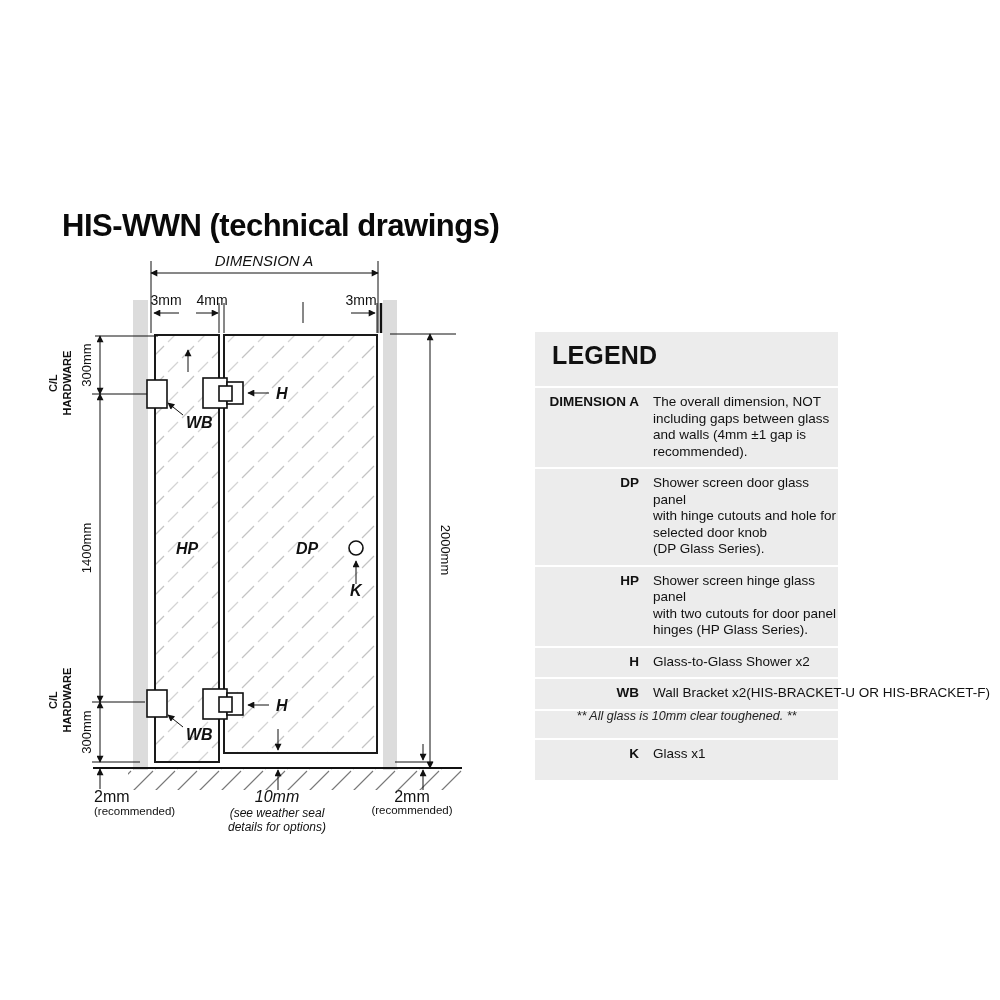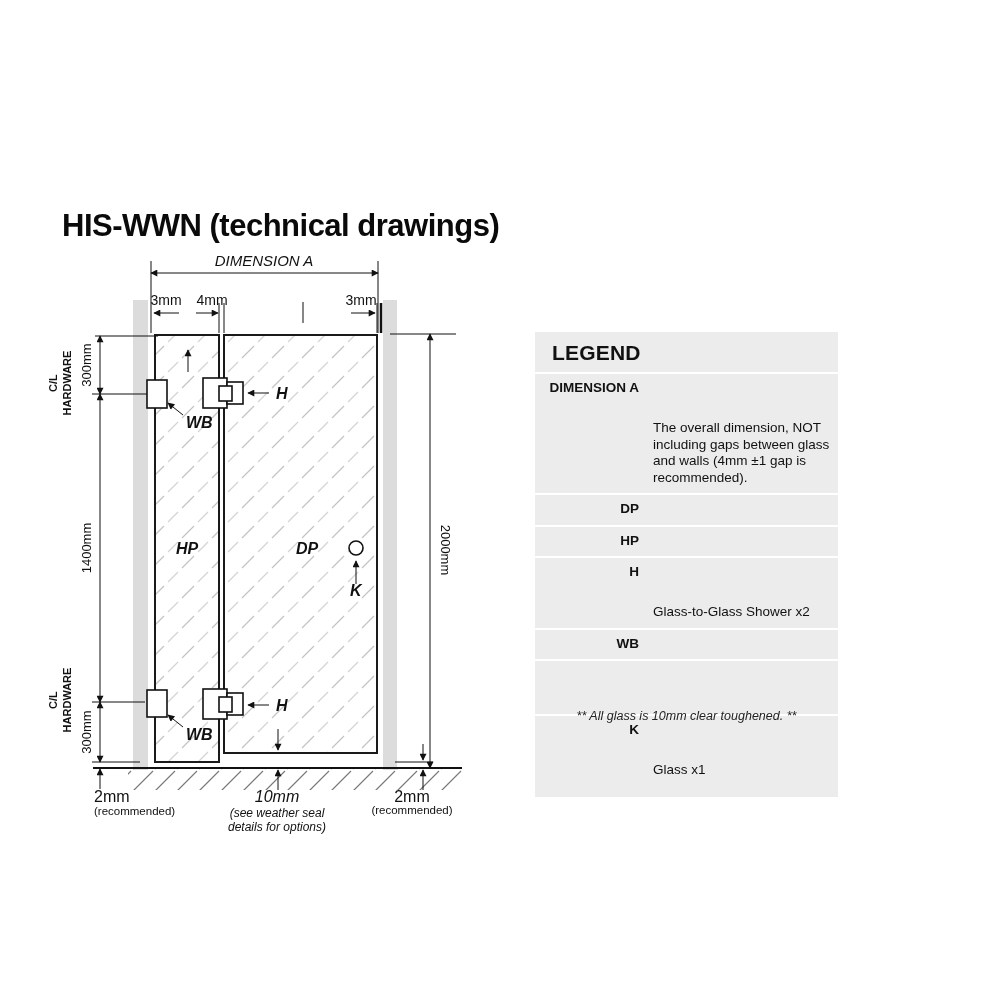--- a/index.html
+++ b/index.html
@@ -23,31 +23,31 @@
   .t-note{font-size:11.5px;}
   .t-note-i{font-size:12px;font-style:italic;}
   .t-mm{font-size:16px;}
   .t-dima{font-size:15px;font-style:italic;}
 
   .legend{
     position:absolute;left:535px;top:332px;width:303px;
     background:#ececec;
   }
   .lg-head{
-    padding:9px 0 7px 17px;font-size:21px;font-weight:bold;letter-spacing:0.2px;
+    padding:9px 0 16px 17px;font-size:25px;font-weight:bold;letter-spacing:0.2px;
   }
   .lg-row{
     display:flex;border-top:2px solid #ffffff;padding:6px 0 7px 0;
     font-size:13.5px;line-height:16.5px;
   }
   .lg-term{
     width:104px;flex:0 0 104px;text-align:right;font-weight:bold;
     padding-right:14px;white-space:nowrap;
   }
-  .lg-desc{flex:1 1 auto;white-space:pre-line;margin-top:40px;}
+  .lg-desc{flex:1 1 auto;white-space:pre-line;}
   .lg-row.nowrap .lg-desc{white-space:nowrap;overflow:visible;}
   .lg-row.empty{min-height:14px;}
   .lg-row.last{padding-bottom:18px;}
   .lg-footnote{
     position:absolute;left:535px;top:709px;width:303px;text-align:center;
     font-size:12.5px;font-style:italic;color:#222;
   }
 </style>
 </head>
 <body>
@@ -182,30 +182,38 @@
 
   <div class="lg-row">
     <div class="lg-term">DIMENSION A</div>
     <div class="lg-desc">The overall dimension, NOT
 including gaps between glass
 and walls (4mm ±1 gap is
 recommended).</div>
   </div>
   <div class="lg-row">
     <div class="lg-term">DP</div>
+    <div class="lg-desc">Shower screen door glass panel
+with hinge cutouts and hole for
+selected door knob
+(DP Glass Series).</div>
   </div>
   <div class="lg-row">
     <div class="lg-term">HP</div>
+    <div class="lg-desc">Shower screen hinge glass panel
+with two cutouts for door panel
+hinges (HP Glass Series).</div>
   </div>
   <div class="lg-row">
     <div class="lg-term">H</div>
     <div class="lg-desc">Glass-to-Glass Shower x2</div>
   </div>
   <div class="lg-row nowrap">
     <div class="lg-term">WB</div>
+    <div class="lg-desc">Wall Bracket x2(HIS-BRACKET-U OR HIS-BRACKET-F)</div>
   </div>
   <div class="lg-row empty">
     <div class="lg-term"></div>
     <div class="lg-desc"></div>
   </div>
   <div class="lg-row last">
     <div class="lg-term">K</div>
     <div class="lg-desc">Glass x1</div>
   </div>
 </div>

